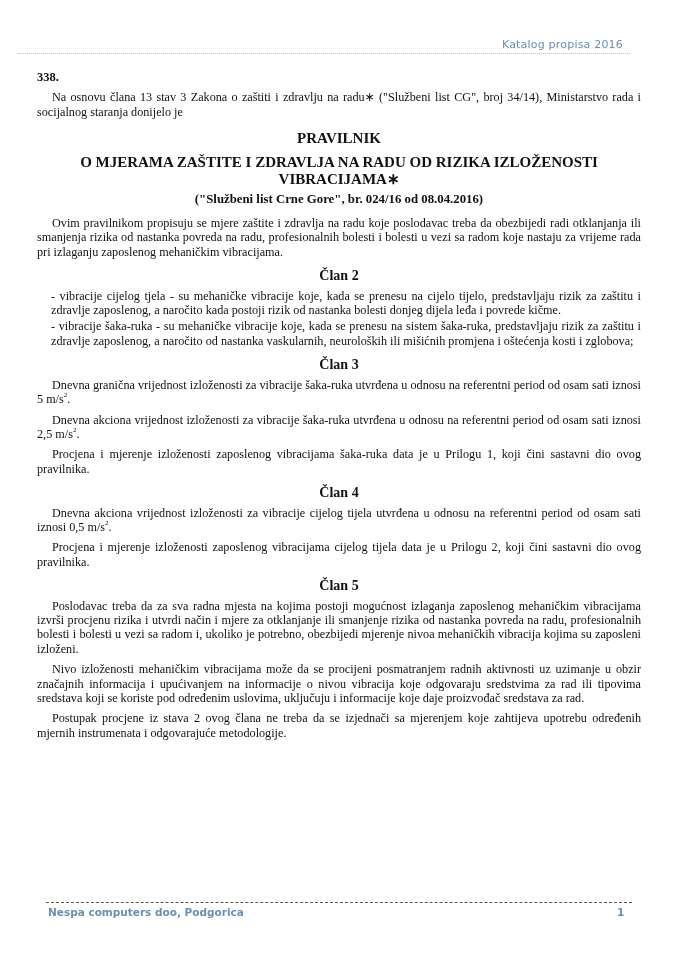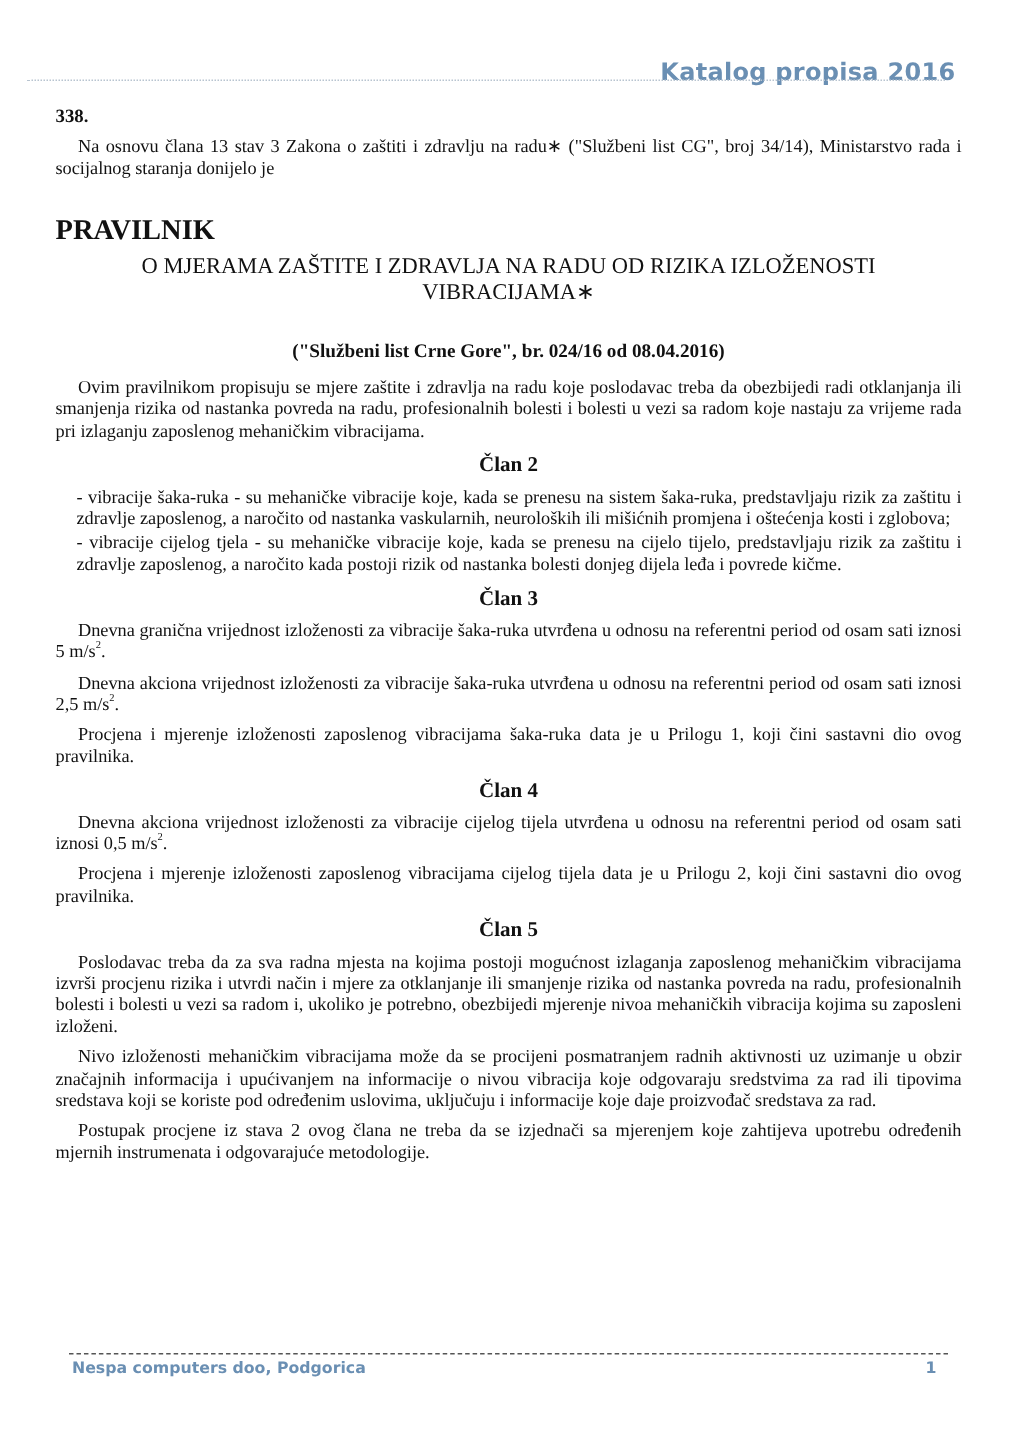--- a/index.html
+++ b/index.html
@@ -1,23 +1,23 @@
 <!DOCTYPE html>
 <html><head>
 <meta charset="utf-8">
 <style>
   html, body { margin:0; padding:0; background:#ffffff; }
   body { width:679px; height:960px; position:relative; overflow:hidden; font-family:"Liberation Serif", serif; color:#111; }
   .header-rule { position:absolute; left:18px; top:53px; width:612px; border-top:1px dotted #b8c4d0; }
-  .header-title { position:absolute; right:42px; top:38px; font-family:"DejaVu Sans", sans-serif; font-size:16px; color:#6a8fb3; font-weight:bold; letter-spacing:0.2px; }
+  .header-title { position:absolute; right:56px; top:38px; font-family:"DejaVu Sans", sans-serif; font-size:11px; color:#6a8fb3; font-weight:normal; letter-spacing:0.2px; }
   .page { position:absolute; left:37px; top:70px; width:604px; font-size:12.2px; line-height:14.4px; }
   .num { font-weight:bold; font-size:12.5px; margin:0 0 6px 0; }
   p { margin:0 0 6px 0; text-align:justify; text-indent:15px; }
-  .title1 { text-align:left; font-weight:bold; font-size:19px; margin:28px 0 8px 0; }
-  .title2 { text-align:center; font-weight:normal; font-size:15px; line-height:17px; margin:0 0 23px 0; }
+  .title1 { text-align:center; font-weight:bold; font-size:15px; margin:12px 0 8px 0; }
+  .title2 { text-align:center; font-weight:bold; font-size:15px; line-height:17px; margin:0 0 4px 0; }
   .title3 { text-align:center; font-weight:bold; font-size:12.8px; margin:0 0 10px 0; }
   .clan { text-align:center; font-weight:bold; font-size:14px; margin:10px 0 5px 0; }
   .bullet { margin:0 0 2px 0; padding-left:14px; text-align:justify; }
   sup { font-size:7px; vertical-align:6px; line-height:0; }
   .footer-rule { position:absolute; left:46px; top:902px; width:586px; border-top:1px dashed #555; }
   .footer-left { position:absolute; left:48px; top:906px; font-family:"DejaVu Sans", sans-serif; font-size:10.5px; color:#6a8fb3; font-weight:bold; }
   .footer-right { position:absolute; left:617px; top:906px; font-family:"DejaVu Sans", sans-serif; font-size:10.5px; color:#6a8fb3; font-weight:bold; }
 </style>
 </head>
 <body>
@@ -28,22 +28,22 @@
 <div class="page">
   <div class="num">338.</div>
   <p>Na osnovu člana 13 stav 3 Zakona o zaštiti i zdravlju na radu∗ ("Službeni list CG", broj 34/14), Ministarstvo rada i socijalnog staranja donijelo je</p>
   <div class="title1">PRAVILNIK</div>
   <div class="title2">O MJERAMA ZAŠTITE I ZDRAVLJA NA RADU OD RIZIKA IZLOŽENOSTI VIBRACIJAMA∗</div>
   <div class="title3">("Službeni list Crne Gore", br. 024/16 od 08.04.2016)</div>
 
   <p>Ovim pravilnikom propisuju se mjere zaštite i zdravlja na radu koje poslodavac treba da obezbijedi radi otklanjanja ili smanjenja rizika od nastanka povreda na radu, profesionalnih bolesti i bolesti u vezi sa radom koje nastaju za vrijeme rada pri izlaganju zaposlenog mehaničkim vibracijama.</p>
 
   <div class="clan">Član 2</div>
+  <div class="bullet">- vibracije cijelog tjela - su mehaničke vibracije koje, kada se prenesu na cijelo tijelo, predstavljaju rizik za zaštitu i zdravlje zaposlenog, a naročito kada postoji rizik od nastanka bolesti donjeg dijela leđa i povrede kičme.</div>
   <div class="bullet">- vibracije šaka-ruka - su mehaničke vibracije koje, kada se prenesu na sistem šaka-ruka, predstavljaju rizik za zaštitu i zdravlje zaposlenog, a naročito od nastanka vaskularnih, neuroloških ili mišićnih promjena i oštećenja kosti i zglobova;</div>
-  <div class="bullet">- vibracije cijelog tjela - su mehaničke vibracije koje, kada se prenesu na cijelo tijelo, predstavljaju rizik za zaštitu i zdravlje zaposlenog, a naročito kada postoji rizik od nastanka bolesti donjeg dijela leđa i povrede kičme.</div>
 
   <div class="clan">Član 3</div>
   <p><span>Dnevna granična vrijednost izloženosti za vibracije šaka-ruka utvrđena u odnosu na referentni period od osam sati iznosi 5 m/s</span><sup>2</sup><span>.</span></p>
   <p><span>Dnevna akciona vrijednost izloženosti za vibracije šaka-ruka utvrđena u odnosu na referentni period od osam sati iznosi 2,5 m/s</span><sup>2</sup><span>.</span></p>
   <p>Procjena i mjerenje izloženosti zaposlenog vibracijama šaka-ruka data je u Prilogu 1, koji čini sastavni dio ovog pravilnika.</p>
 
   <div class="clan">Član 4</div>
   <p><span>Dnevna akciona vrijednost izloženosti za vibracije cijelog tijela utvrđena u odnosu na referentni period od osam sati iznosi 0,5 m/s</span><sup>2</sup><span>.</span></p>
   <p>Procjena i mjerenje izloženosti zaposlenog vibracijama cijelog tijela data je u Prilogu 2, koji čini sastavni dio ovog pravilnika.</p>
 

